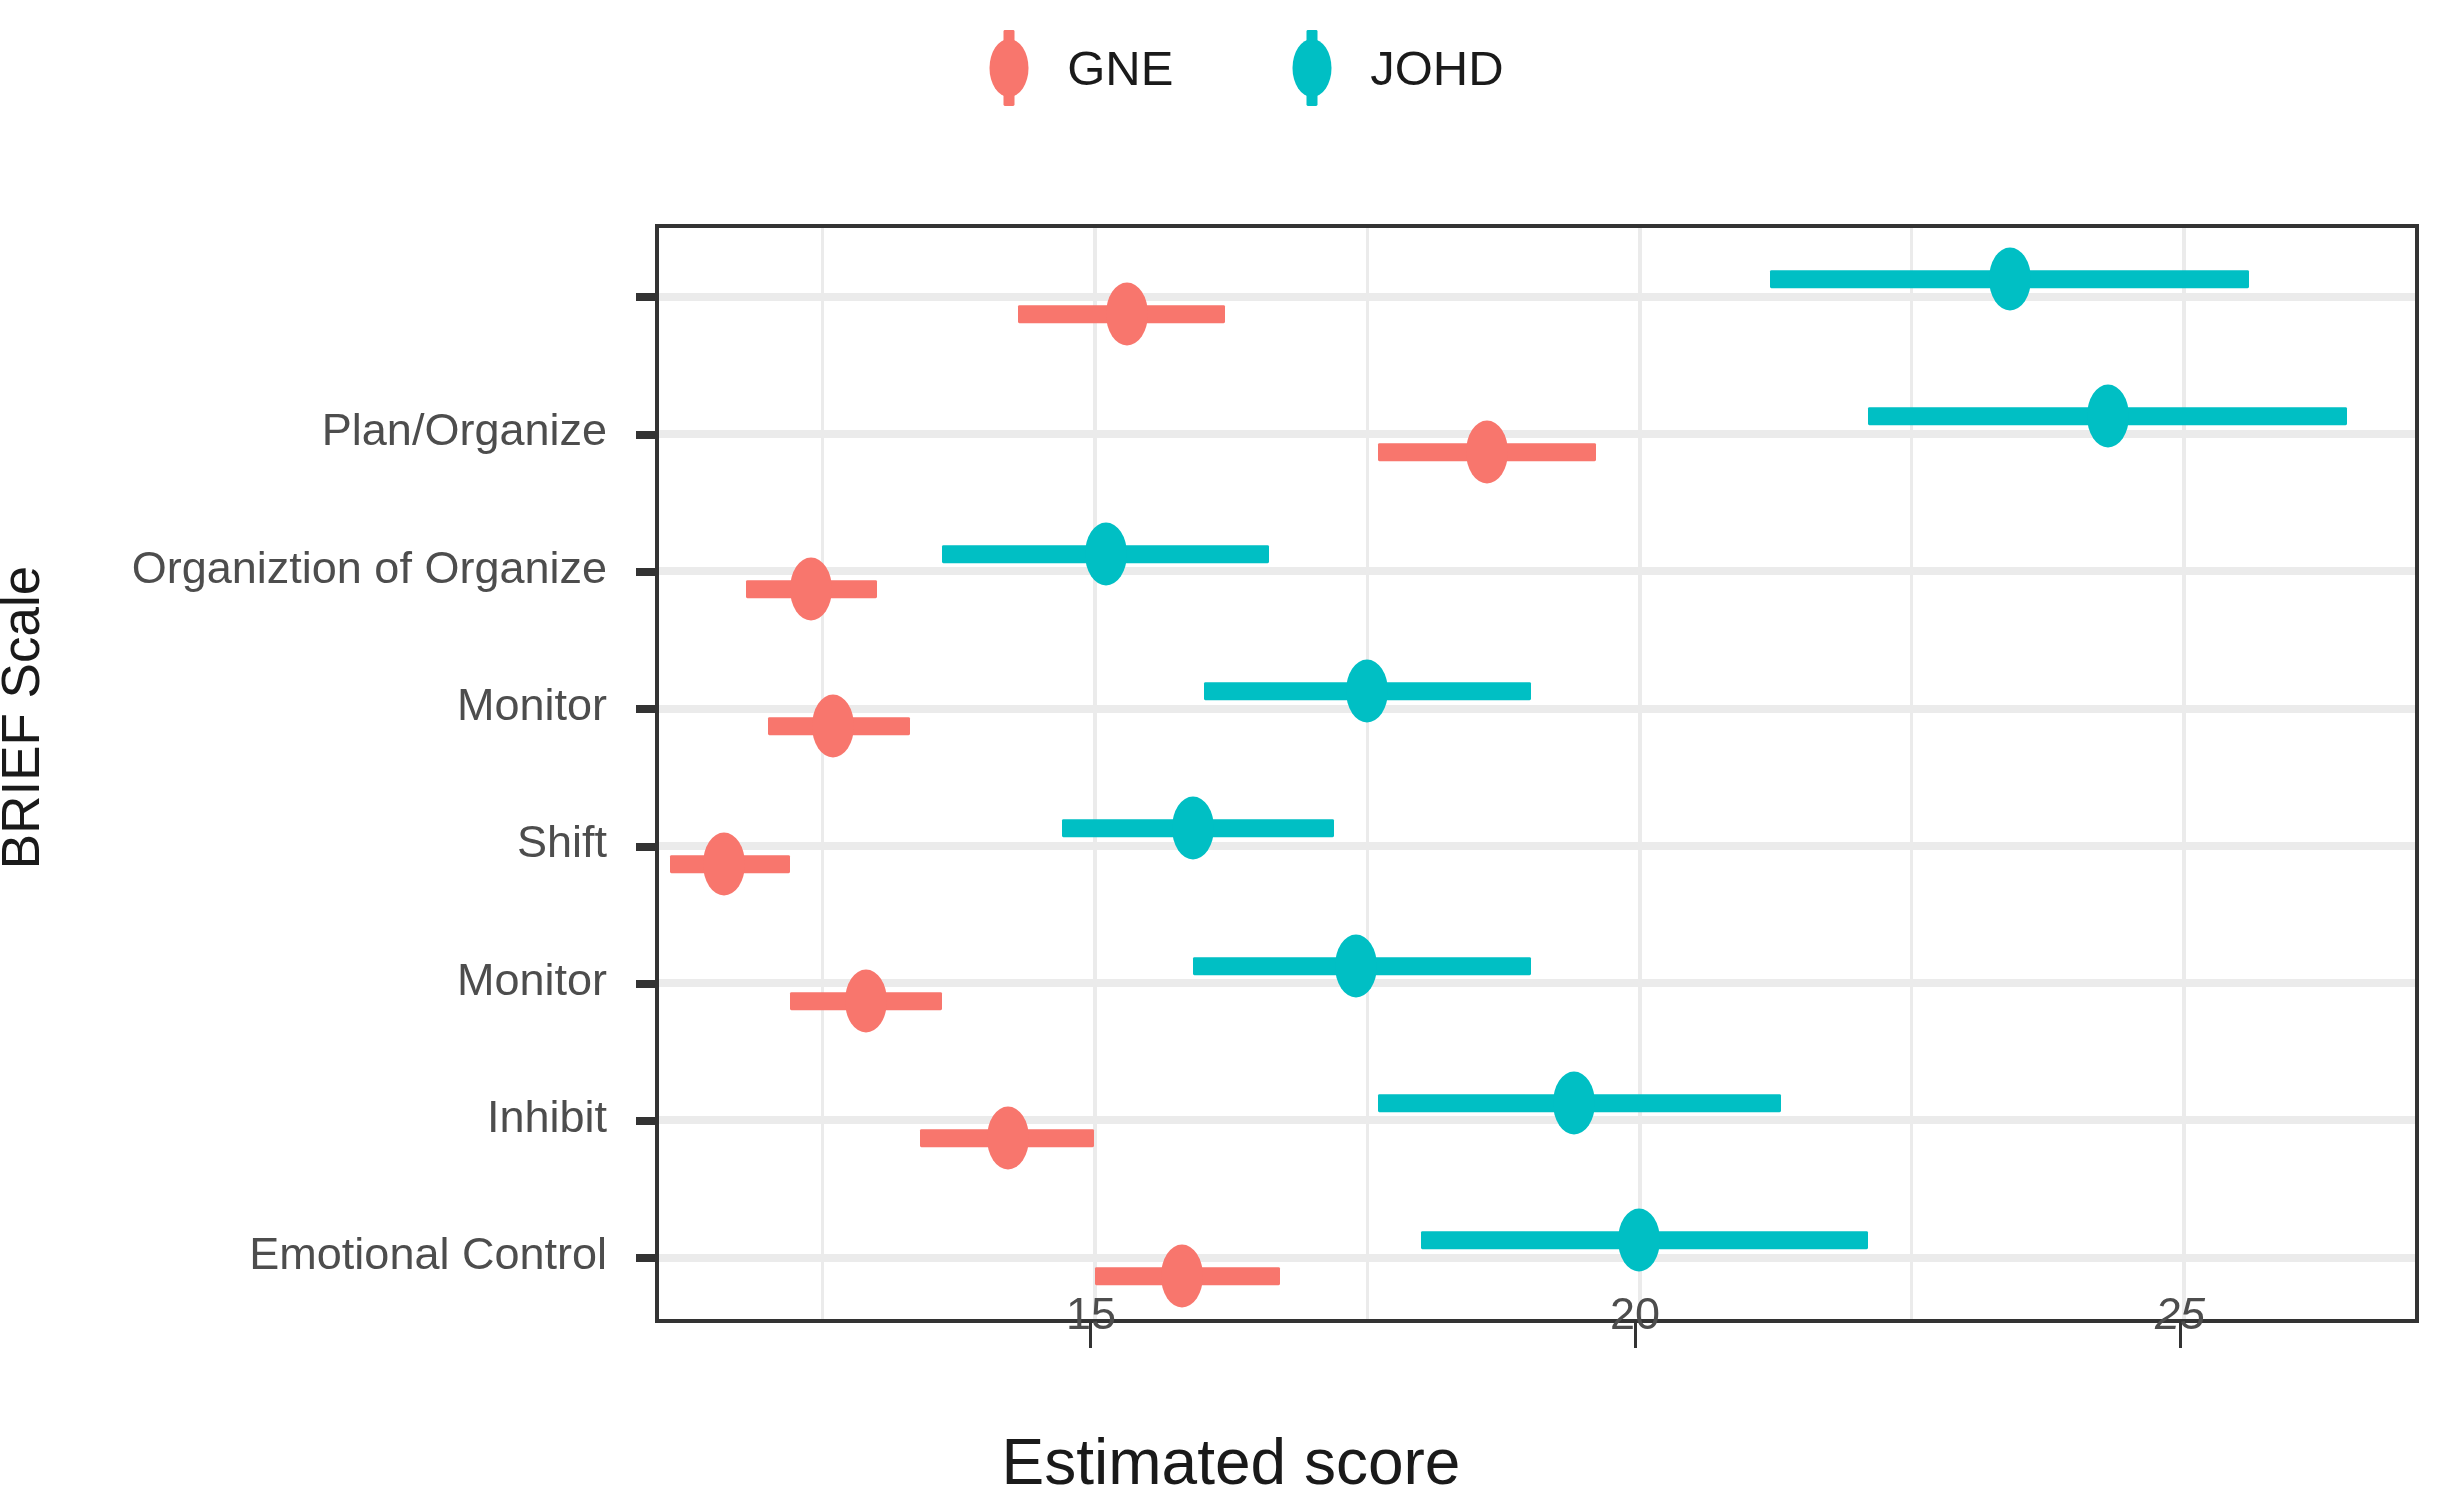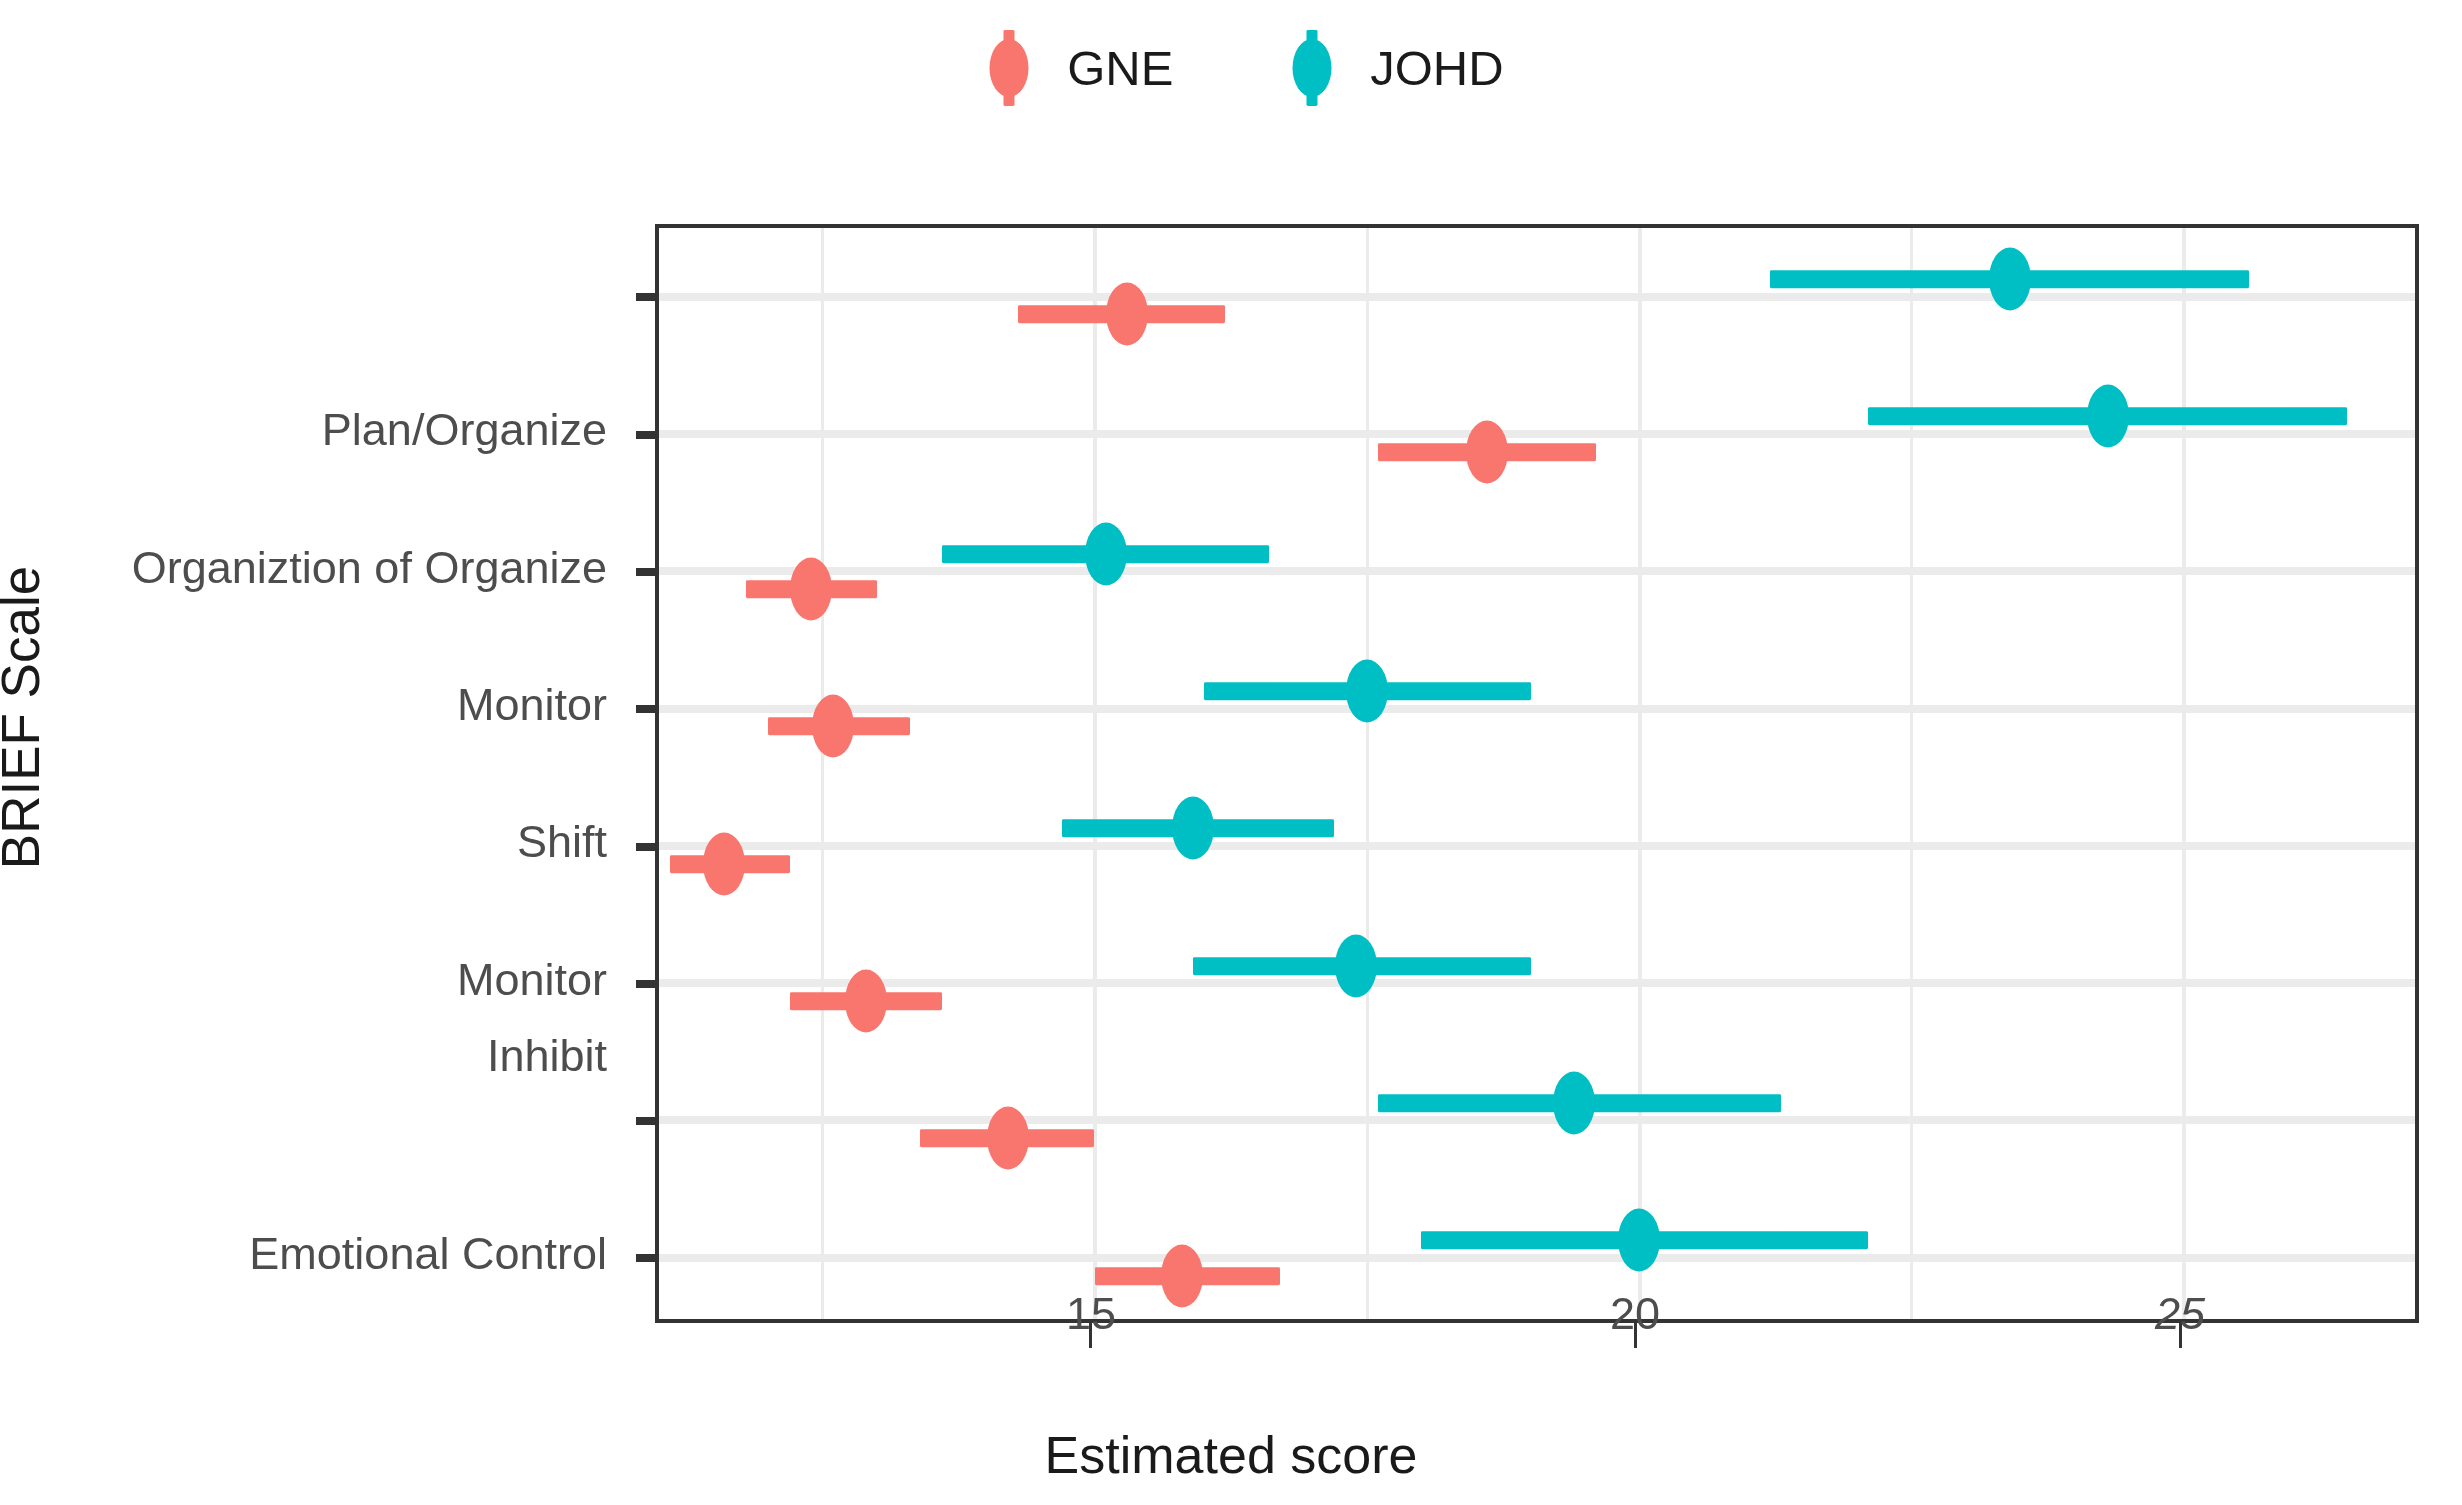--- a/index.html
+++ b/index.html
@@ -30,21 +30,21 @@
   .ytick{position:absolute;left:-23px;width:23px;height:7.5px;background:#333333;}
   .ylabels{position:absolute;left:0;top:0;width:633px;height:1505px;}
   .ylabels span{position:absolute;right:26px;transform:translateY(-50%);
                 white-space:nowrap;font-size:45px;color:#4d4d4d;text-align:right;}
 
   .xtick{position:absolute;top:1323px;width:3.4px;height:24.5px;background:#333333;}
   .xlabels span{position:absolute;top:1288px;transform:translateX(-50%);
                 font-size:45px;color:#4d4d4d;}
 
   .xtitle{position:absolute;left:0;top:1425px;width:2462px;text-align:center;
-          font-size:52px;color:#1a1a1a;}
+          font-size:64px;color:#1a1a1a;}
   .ytitle{position:absolute;left:-388px;top:687px;width:816px;text-align:center;
           font-size:53px;color:#1a1a1a;transform:rotate(-90deg);transform-origin:center center;}
 </style>
 </head>
 <body>
 
 <div id="root">
 
   <div class="legend">
     <div class="legend-item">
@@ -119,21 +119,21 @@
       <div class="ytick" style="top: 889px;"></div>
       <div class="ytick" style="top: 1026px;"></div>
     </div>
 
   <div class="ylabels" id="ylabels">
       <span style="top: 430px;">Plan/Organize</span>
       <span style="top: 568px;">Organiztion of Organize</span>
       <span style="top: 705px;">Monitor</span>
       <span style="top: 842px;">Shift</span>
       <span style="top: 980px;">Monitor</span>
-      <span style="top: 1056px;">Inhibit</span>
+      <span style="top: 1117px;">Inhibit</span>
       <span style="top: 1254px;">Emotional Control</span>
     </div>
 
   <div id="xaxis" class="xlabels">
       <div class="xtick" style="left: 1089px;"></div>
       <span style="left: 1091px;">15</span>
       <div class="xtick" style="left: 1634px;"></div>
       <span style="left: 1635px;">20</span>
       <div class="xtick" style="left: 2179px;"></div>
       <span style="left: 2180px; font-style: italic;">25</span>

